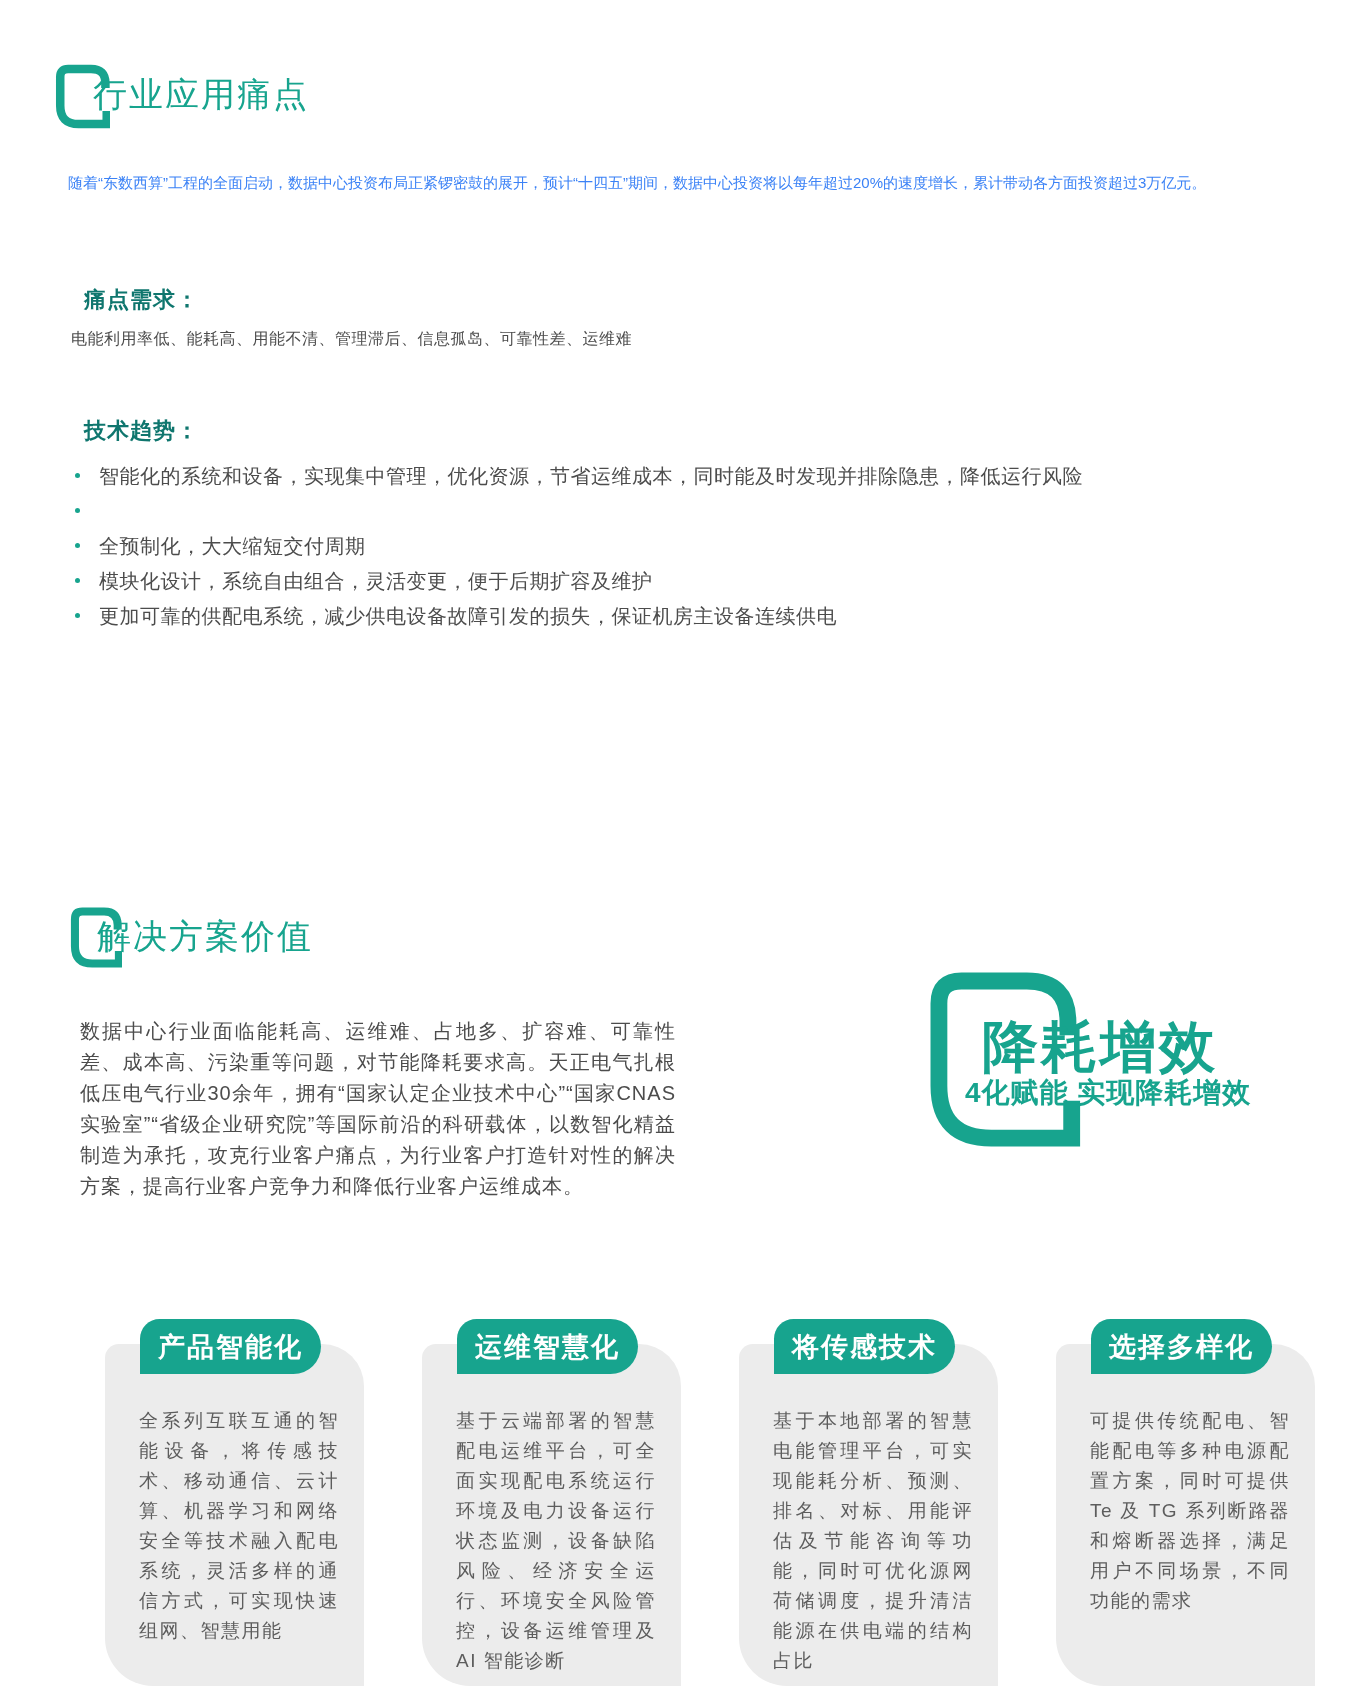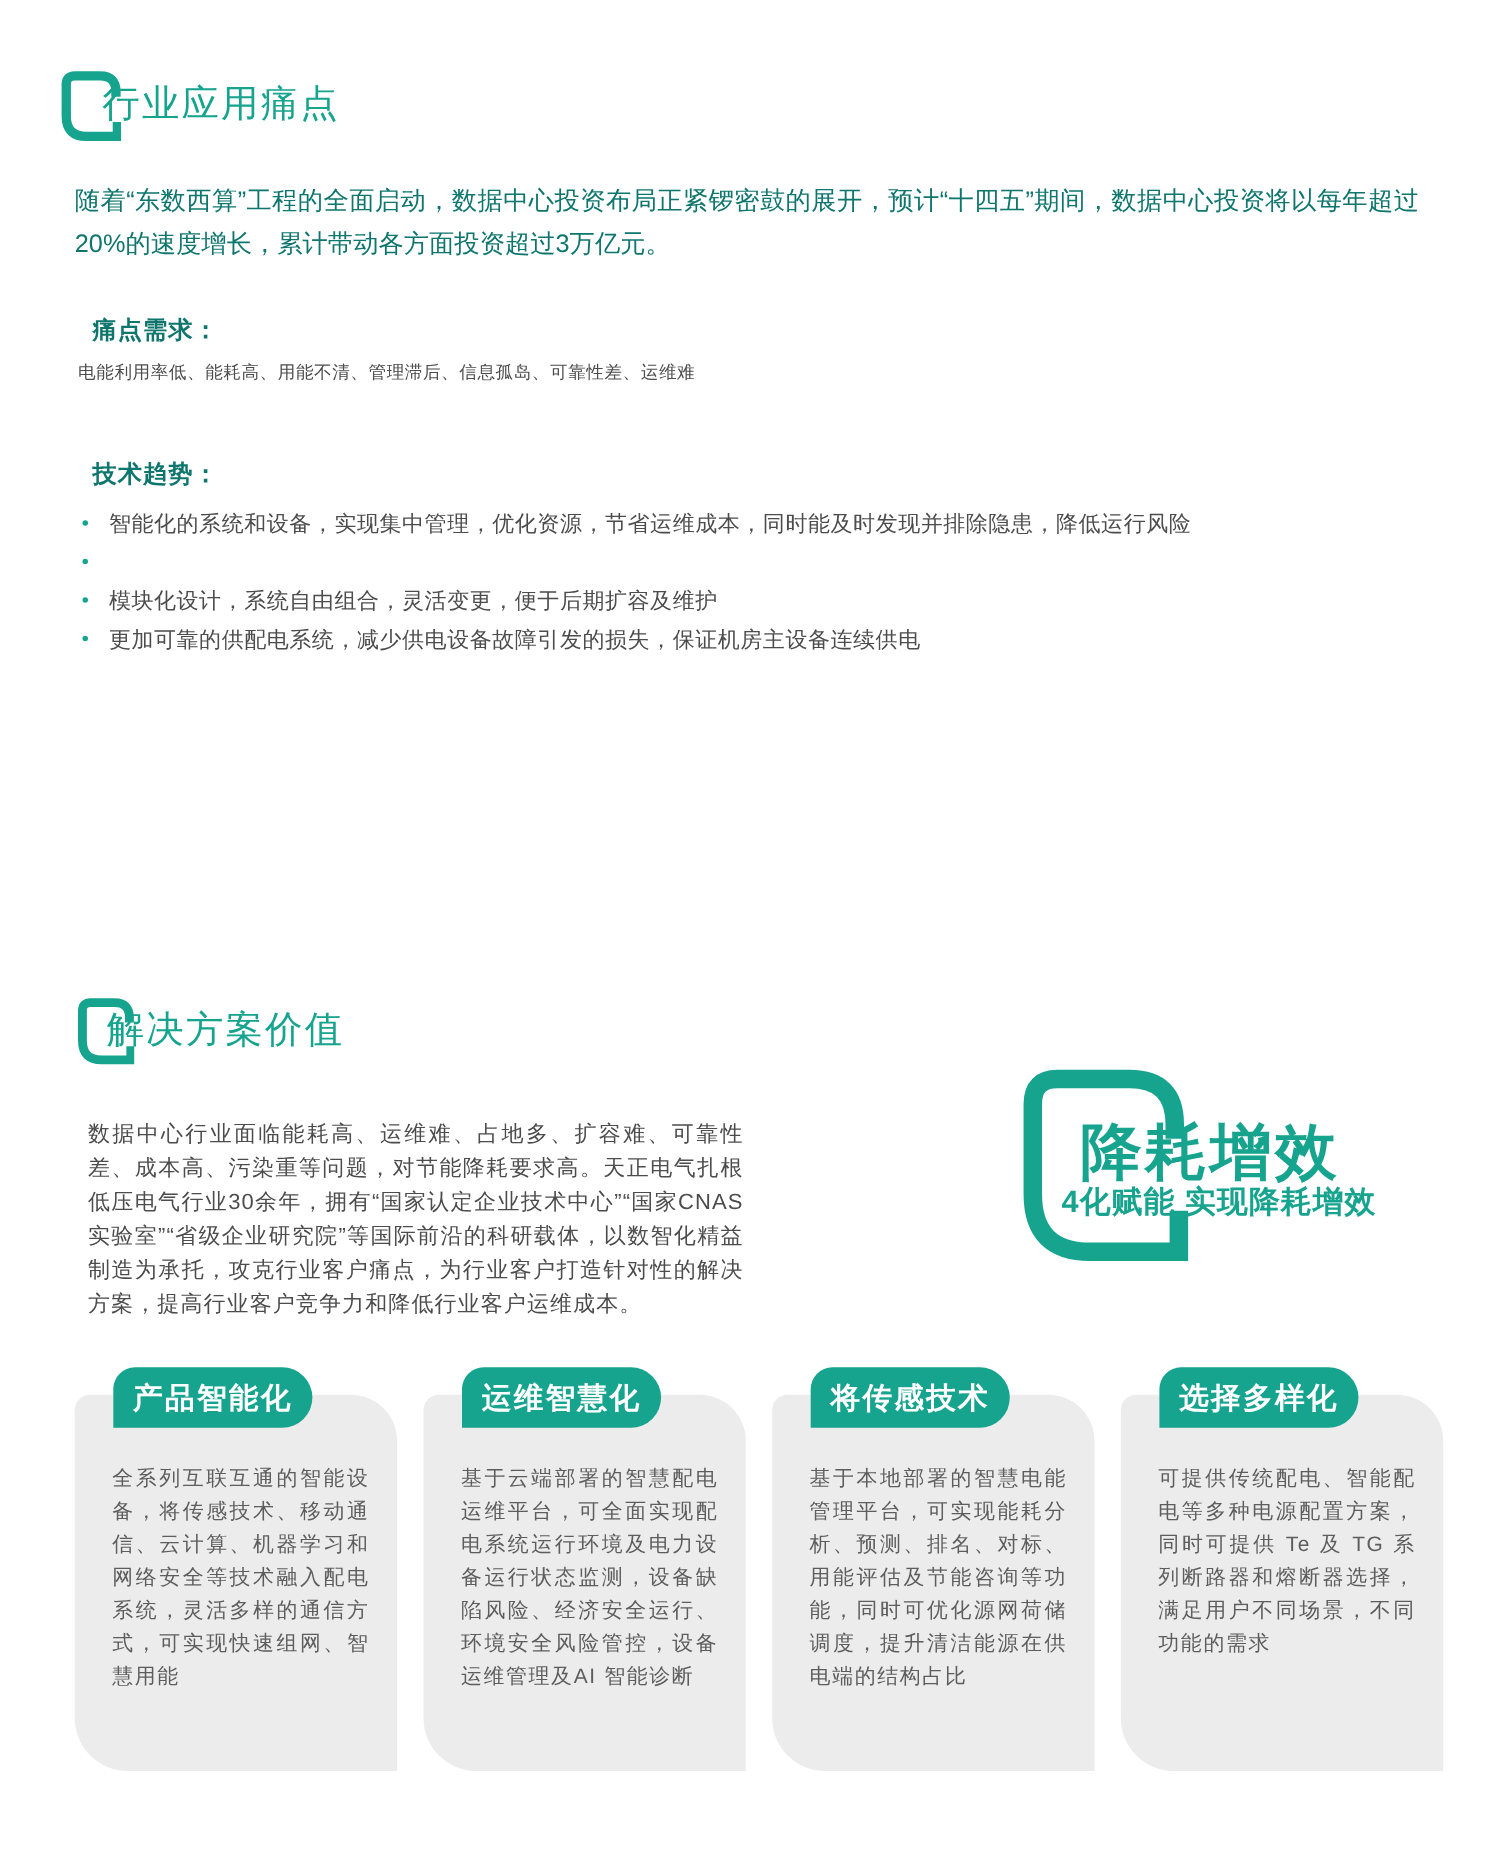--- a/index.html
+++ b/index.html
@@ -10,21 +10,21 @@
   }
   
   .sec-icon { position:absolute; }
   .sec-title {
     position:absolute; font-size:34px; font-weight:400; color:#17a48e;
     letter-spacing:2px; line-height:40px; white-space:nowrap;
   }
   
   .para1 {
     position:absolute; left:68px; top:163px; width:1222px;
-    font-size:23px; line-height:39px; color:#0f766e; text-align:justify;
+    font-size:15px; line-height:39px; color:#3b82f6; text-align:justify;
   }
   .label { position:absolute; left:84px; font-size:22px; font-weight:700; color:#0f766e; letter-spacing:1px; }
   .pain-text { position:absolute; left:71px; top:329px; font-size:16px; color:#4c4c4c; letter-spacing:0.5px; }
   .trend-list { position:absolute; left:70px; top:463px; width:1100px; }
   .trend-item { display:flex; align-items:flex-start; height:35px; font-size:20px; color:#4c4c4c; letter-spacing:0.5px; }
   .trend-dot { flex:0 0 auto; width:5px; height:5px; border-radius:50%; background:#17a48e; margin:10px 19px 0 5px; }
   .para2 {
     position:absolute; left:80px; top:1016px; width:596px;
     font-size:20px; line-height:31px; color:#4c4c4c; text-align:justify; letter-spacing:1px;
   }
@@ -33,22 +33,22 @@
   .callout-title {
     position:absolute; left:982px; top:1010px; font-size:56px; font-weight:700;
     color:#17a48e; letter-spacing:3px; white-space:nowrap;
   }
   .callout-sub {
     position:absolute; left:965px; top:1074px; font-size:28px; font-weight:600;
     color:#17a48e; letter-spacing:1px; white-space:nowrap;
   }
   
   .card {
-    position:absolute; top:1268px; width:293px; height:342px;
-    background:#ececec; border-radius:14px 42px 0 48px;
+    position:absolute; top:1344px; width:259px; height:342px;
+    background:#ececec; border-radius:14px 42px 0 48px;margin-left:37px;
   }
   .card1 { left:68px; }  .card2 { left:385px; }  .card3 { left:702px; }  .card4 { left:1019px; }
   .card-banner {
     position:absolute; top:-25px; left:35px; width:181px; height:55px;
     background:#17a48e; border-radius:20px 28px 28px 0;
     display:flex; align-items:center; justify-content:center;
     color:#ffffff; font-size:27px; font-weight:700; letter-spacing:2px; white-space:nowrap;
   }
   .card-body {
     padding:62px 25px 0 34px; font-size:19px; line-height:30px;
@@ -71,20 +71,24 @@
   <div class="pain-text">电能利用率低、能耗高、用能不清、管理滞后、信息孤岛、可靠性差、运维难</div>
 
   <div class="label" style="top:416px;">技术趋势：</div>
   <div class="trend-list">
     <div class="trend-item">
       <span class="trend-dot"></span>
       <span>智能化的系统和设备，实现集中管理，优化资源，节省运维成本，同时能及时发现并排除隐患，降低运行风险</span>
     </div>
     <div class="trend-item">
       <span class="trend-dot"></span>
+    </div>
+    <div class="trend-item">
+      <span class="trend-dot"></span>
+      <span>全预制化，大大缩短交付周期</span>
     </div>
     <div class="trend-item">
       <span class="trend-dot"></span>
       <span>模块化设计，系统自由组合，灵活变更，便于后期扩容及维护</span>
     </div>
     <div class="trend-item">
       <span class="trend-dot"></span>
       <span>更加可靠的供配电系统，减少供电设备故障引发的损失，保证机房主设备连续供电</span>
     </div>
   </div>

